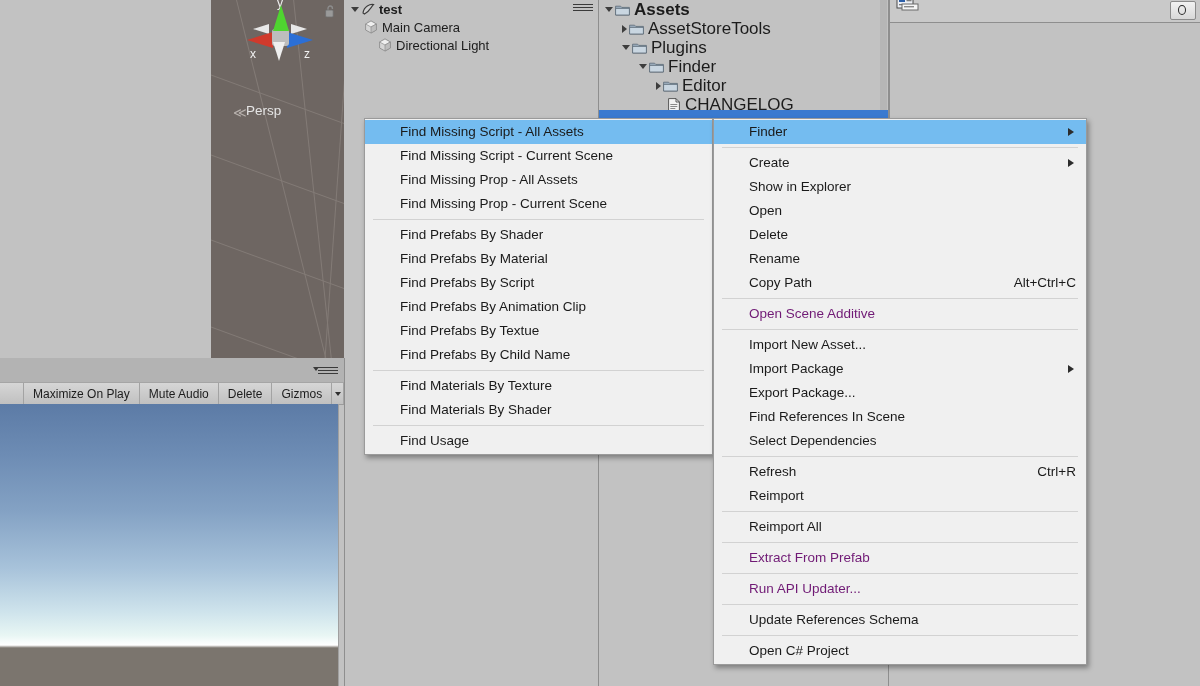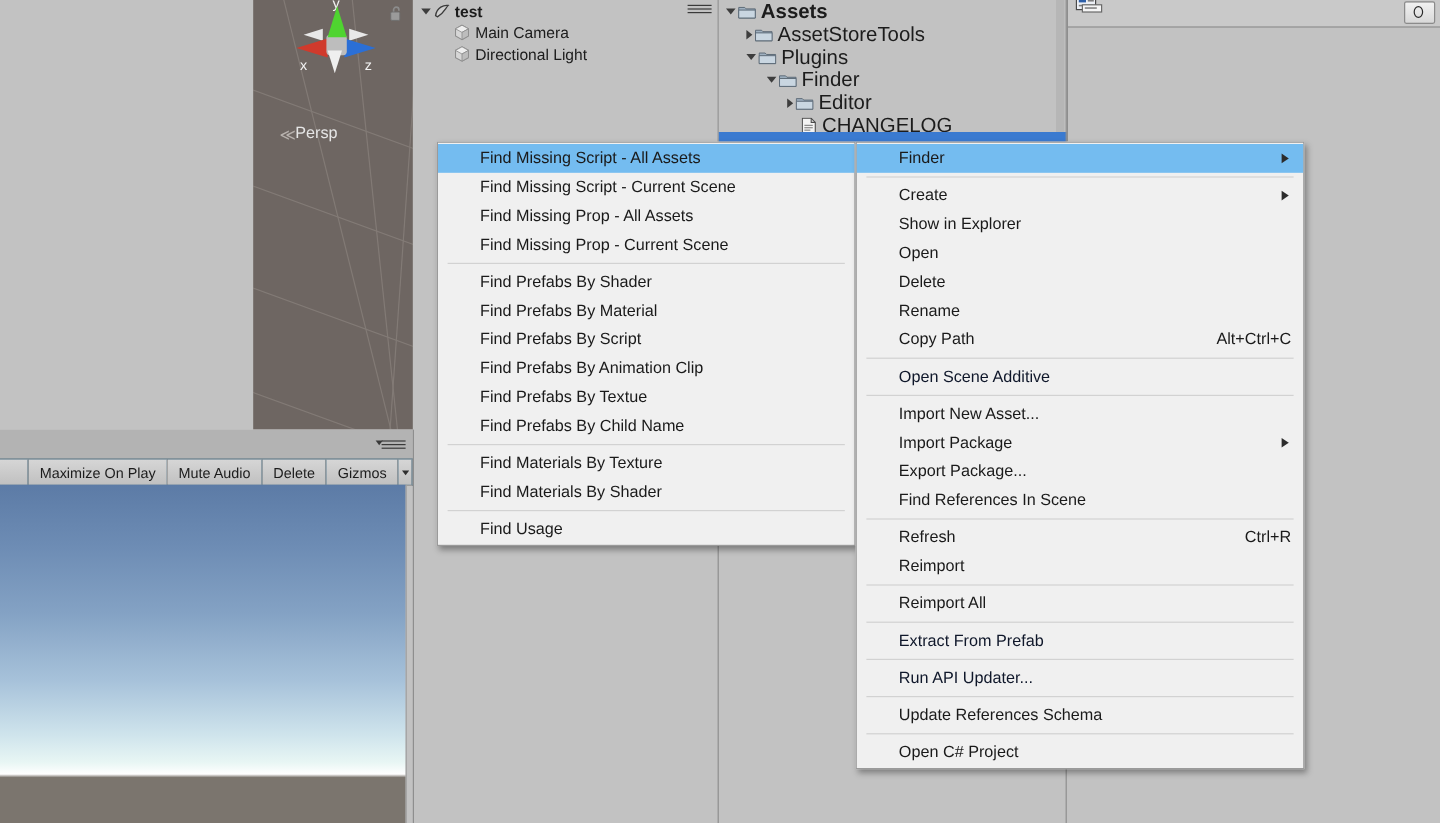--- a/index.html
+++ b/index.html
@@ -409,21 +409,21 @@
     height: 24px;
     line-height: 24px;
     padding: 0 10px 0 35px;
     white-space: nowrap;
     display: flex;
     align-items: center;
   }
   .menu-item.highlight {
     background: #74bcf0;
   }
-  .menu-item.disabled { color: #0f172a; }
+  .menu-item.disabled { color: #701a75; }
   .mi-label { flex: 0 0 auto; }
   .mi-shortcut {
     margin-left: auto;
     padding-left: 30px;
     font-size: 13.5px;
     color: #1a1a1a;
   }
   .mi-submenu {
     position: absolute;
     right: 12px;
@@ -500,21 +500,21 @@
         <span></span>
     </div>
     <div id="hierarchy-rows">
         <div class="hier-row scene-root" style="padding-left: 6px;">
           <span class="tri-down"></span>
           <svg class="go-icon" viewBox="0 0 14 14">
     <path d="M2 11 C3 4 9 2 12.5 2.5 C10 5 9 9 3.5 12 Z" fill="#cfcfcf" stroke="#3b3b3b" stroke-width="1.1"></path>
   </svg>
           <span>test</span>
         </div>
-        <div class="hier-row" style="padding-left: 22px;">
+        <div class="hier-row" style="padding-left: 8px;">
           <span style="width:9px;flex:0 0 auto;"></span>
           <svg class="go-icon" viewBox="0 0 14 14">
     <path d="M7 1 12.4 4 12.4 10 7 13 1.6 10 1.6 4z" fill="#d6d6d6" stroke="#8d8d8d" stroke-width="0.9"></path>
     <path d="M7 1 12.4 4 7 7 1.6 4z" fill="#efefef" stroke="#8d8d8d" stroke-width="0.7"></path>
     <path d="M7 7 12.4 4 12.4 10 7 13z" fill="#bdbdbd" stroke="#8d8d8d" stroke-width="0.7"></path>
   </svg>
           <span>Main Camera</span>
         </div>
         <div class="hier-row" style="padding-left: 22px;">
           <span style="width:9px;flex:0 0 auto;"></span>
@@ -717,20 +717,23 @@
       <div class="menu-item">
         <span class="mi-label">Import Package</span>
         <span class="mi-submenu"></span>
       </div>
       <div class="menu-item">
         <span class="mi-label">Export Package...</span>
       </div>
       <div class="menu-item">
         <span class="mi-label">Find References In Scene</span>
       </div>
+      <div class="menu-item">
+        <span class="mi-label">Select Dependencies</span>
+      </div>
       <div class="menu-sep"></div>
       <div class="menu-item">
         <span class="mi-label">Refresh</span>
         <span class="mi-shortcut">Ctrl+R</span>
       </div>
       <div class="menu-item">
         <span class="mi-label">Reimport</span>
       </div>
       <div class="menu-sep"></div>
       <div class="menu-item">

